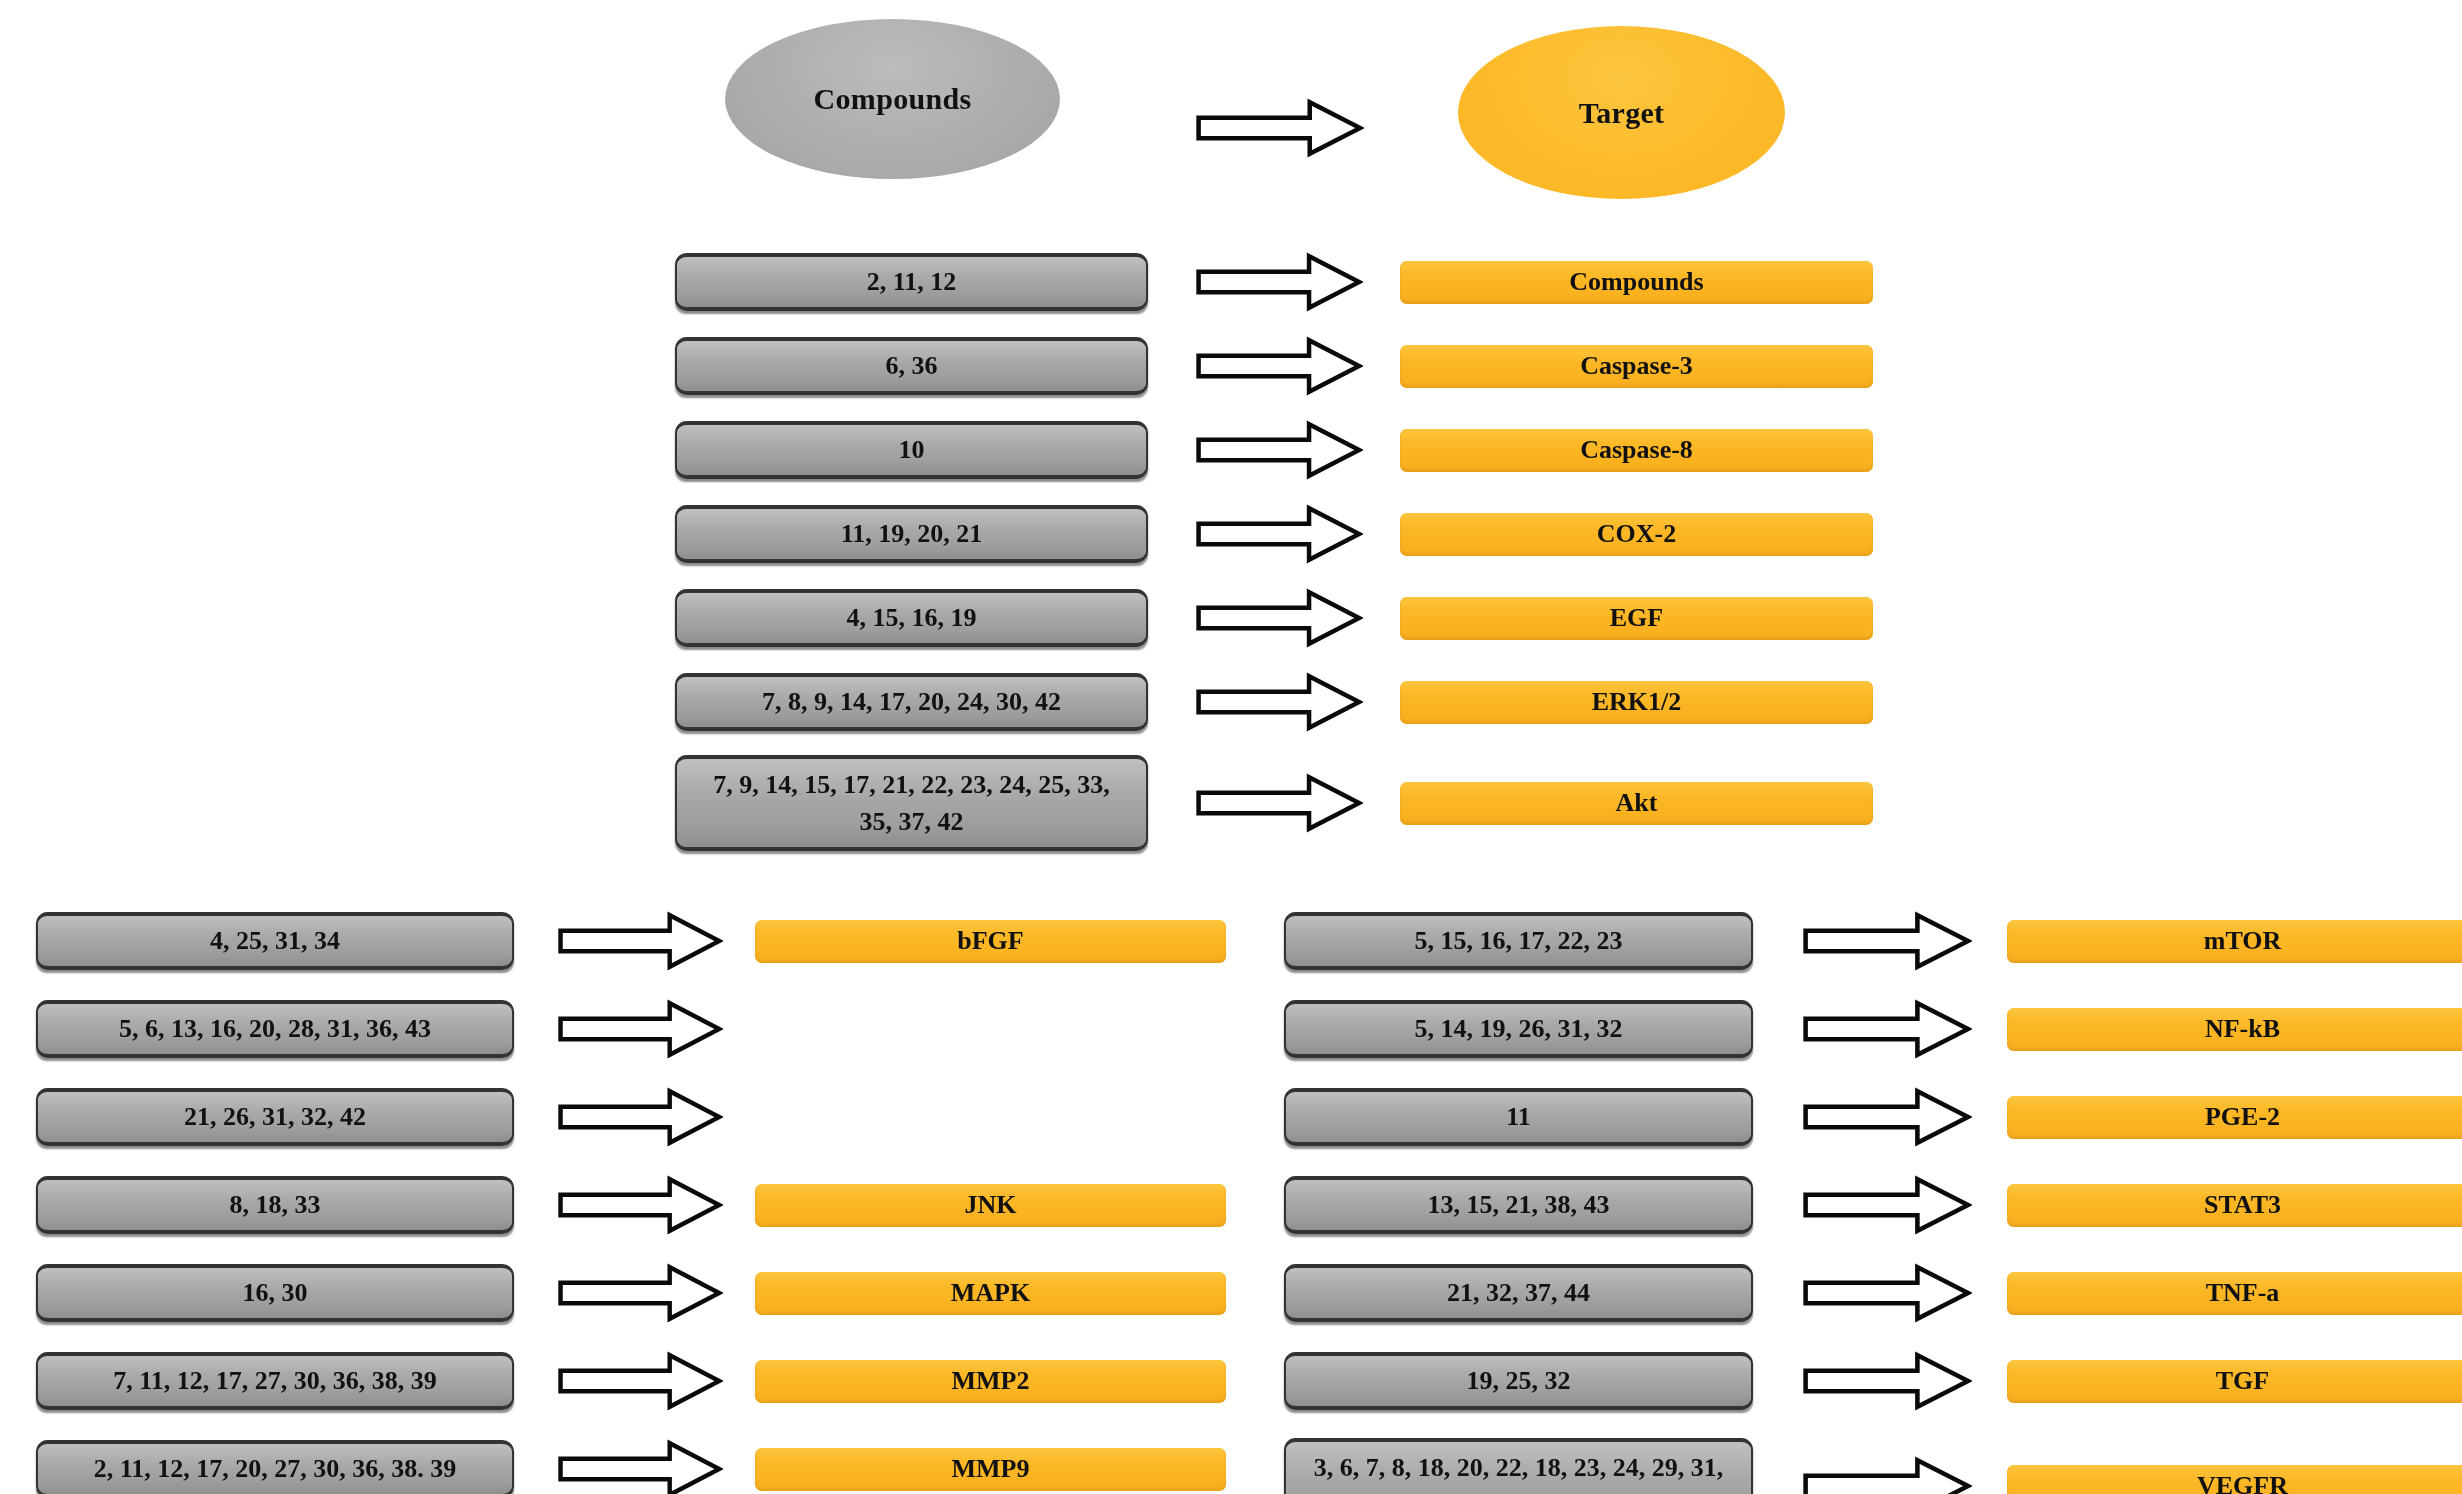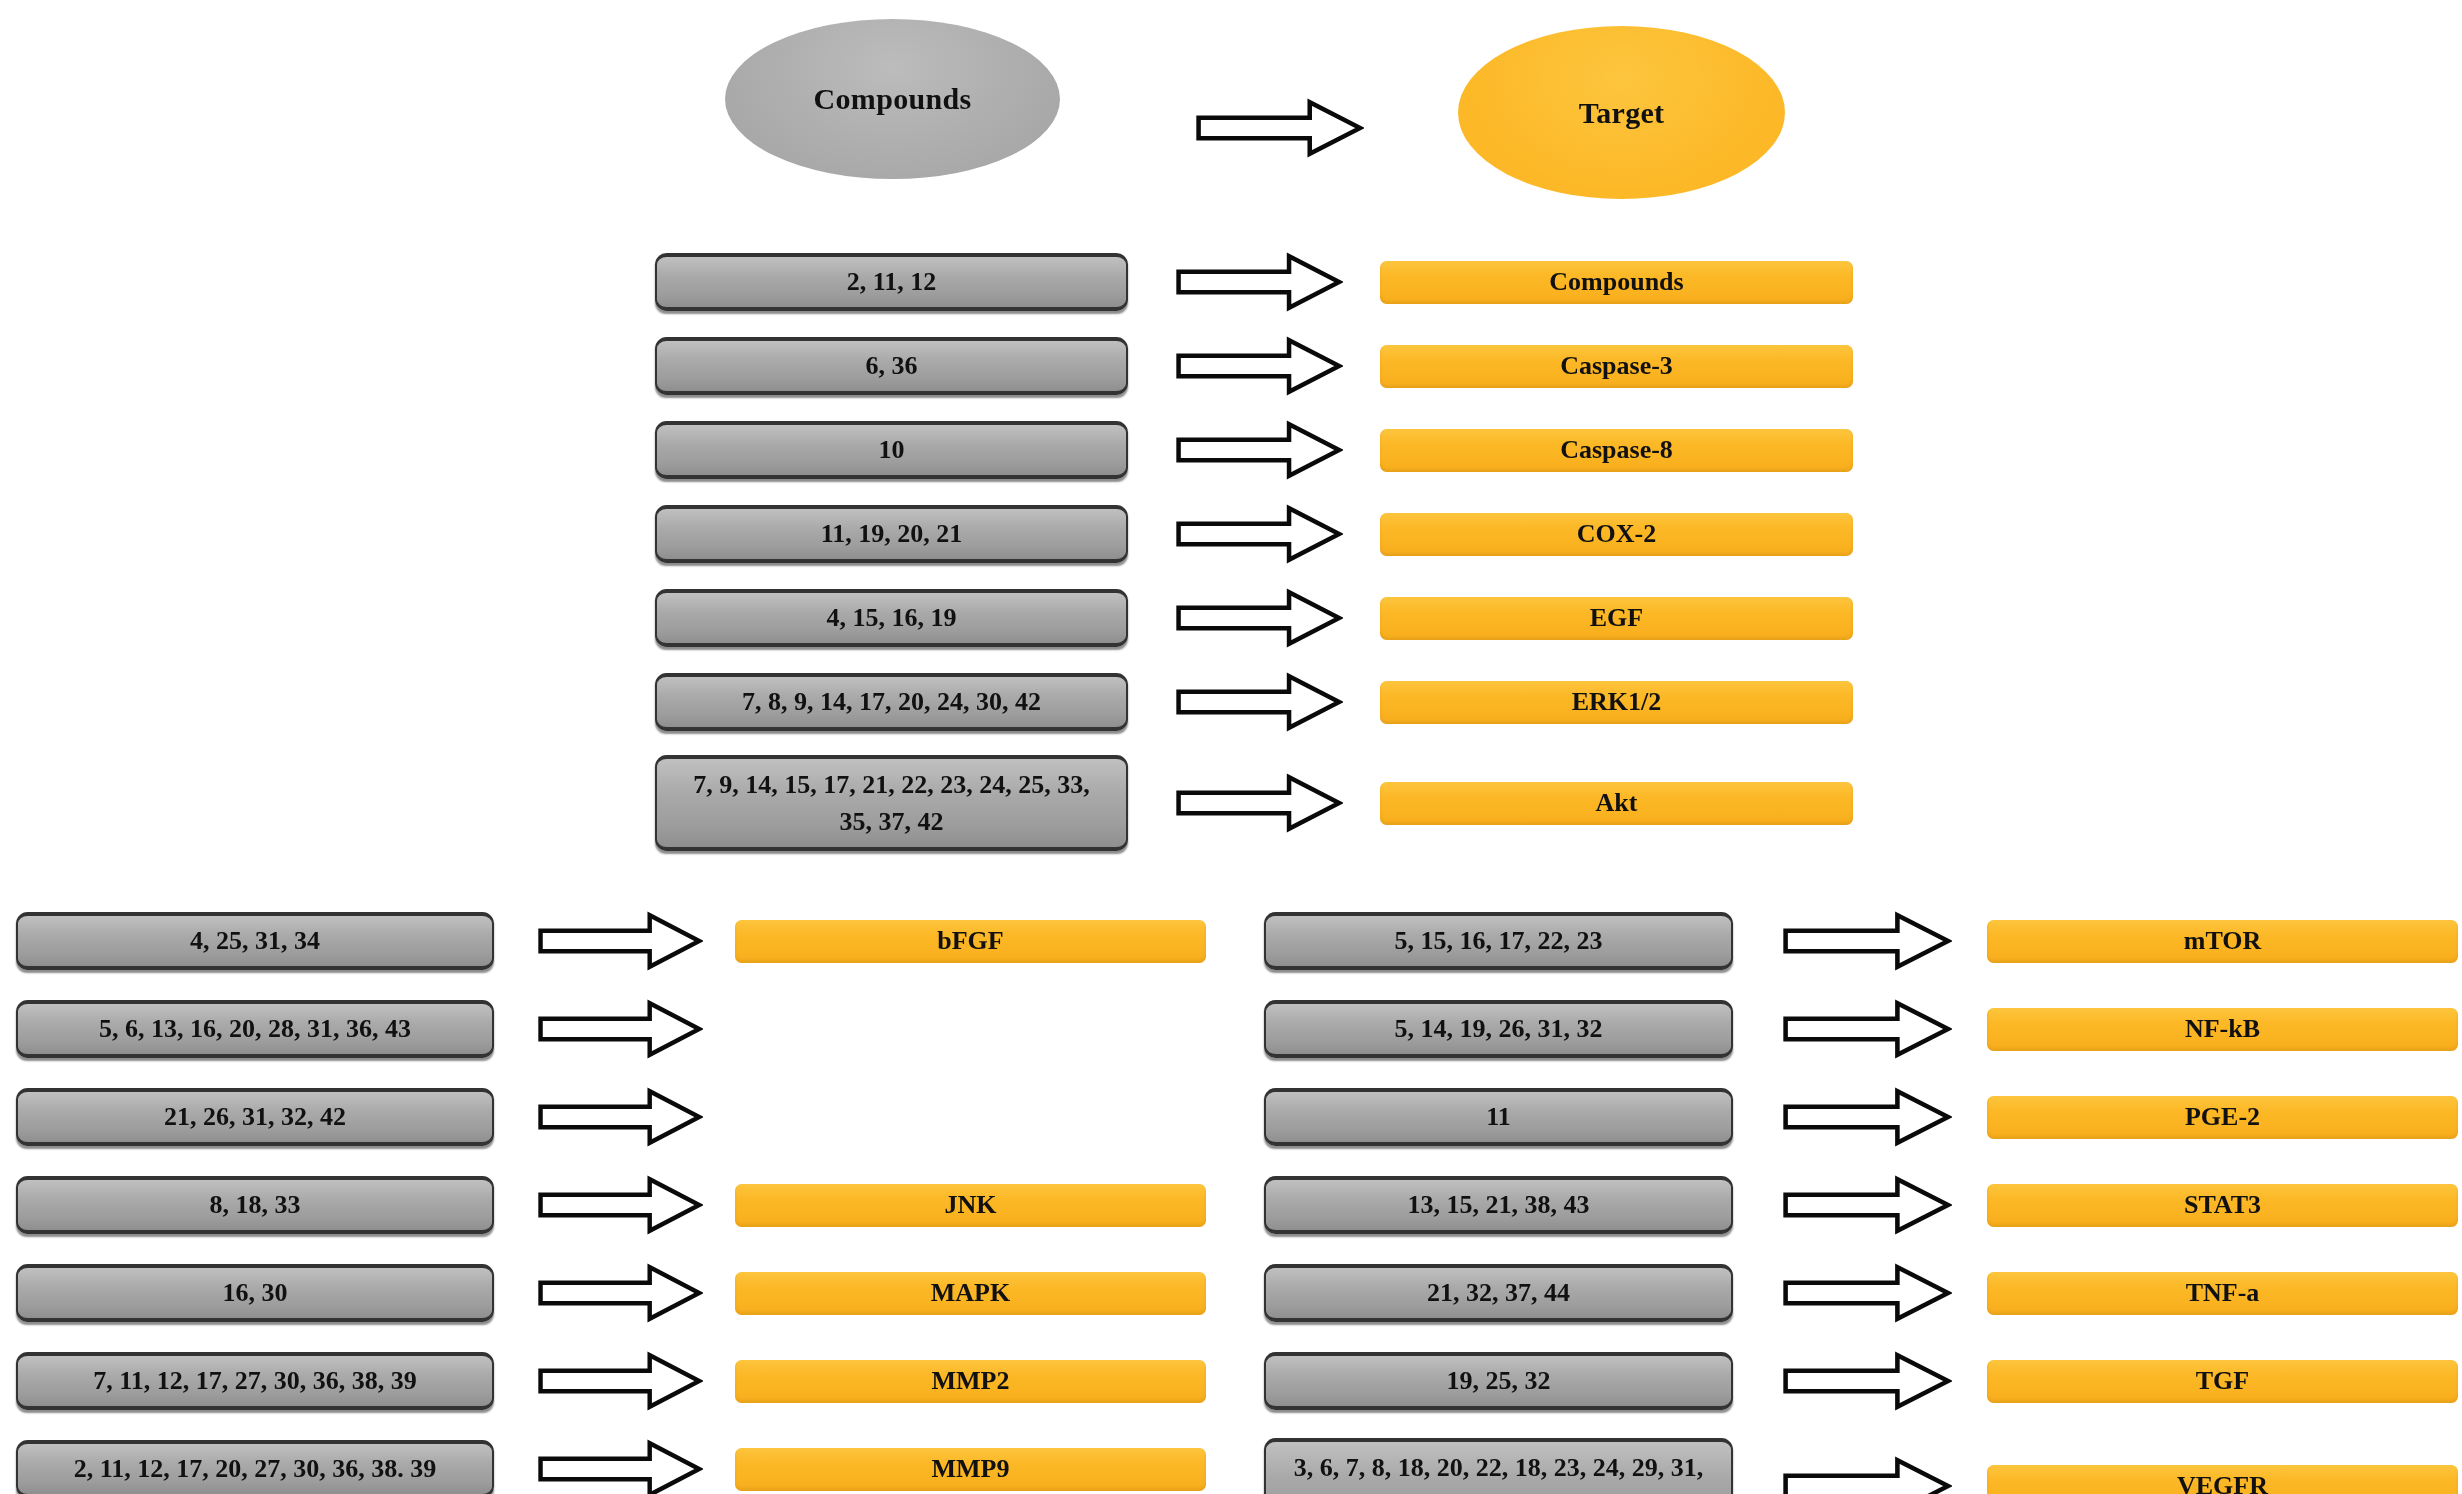--- a/index.html
+++ b/index.html
@@ -33,21 +33,21 @@
     position:absolute;left:1196px;top:97px;width:168px;height:62px;
   }
   
   .section{position:absolute;display:flex;flex-direction:column;}
   #section-center{left:655px;top:251px;gap:22px;
     --grayW:473px; --gapA:48px; --arrowW:167px; --gapB:37px; --yellowW:473px; --rowH:58px;}
   #section-bottom-left{left:16px;top:910px;gap:26px;
     --grayW:478px; --gapA:44px; --arrowW:165px; --gapB:32px; --yellowW:471px; --rowH:52px;}
   #section-bottom-right{left:1264px;top:910px;gap:26px;
     --grayW:469px; --gapA:50px; --arrowW:169px; --gapB:35px; --yellowW:471px; --rowH:52px;}
-  .row{display:flex;align-items:center;}
+  .row{display:flex;align-items:center;margin-left:20px;}
   .gray-box{
     width:var(--grayW);
     min-height:var(--rowH);
     box-sizing:border-box;
     display:flex;align-items:center;justify-content:center;
     text-align:center;
     padding:6.5px 18px;
     background:linear-gradient(180deg,#c0c0c0 0%,#a9a9a9 40%,#9d9d9d 75%,#8f8f8f 100%);
     border:2.6px solid #333;
     border-top-width:4.5px;border-bottom-width:4.5px;

